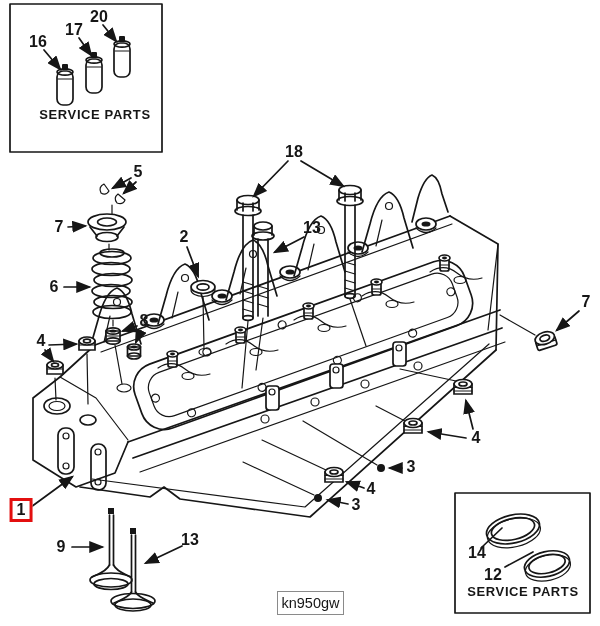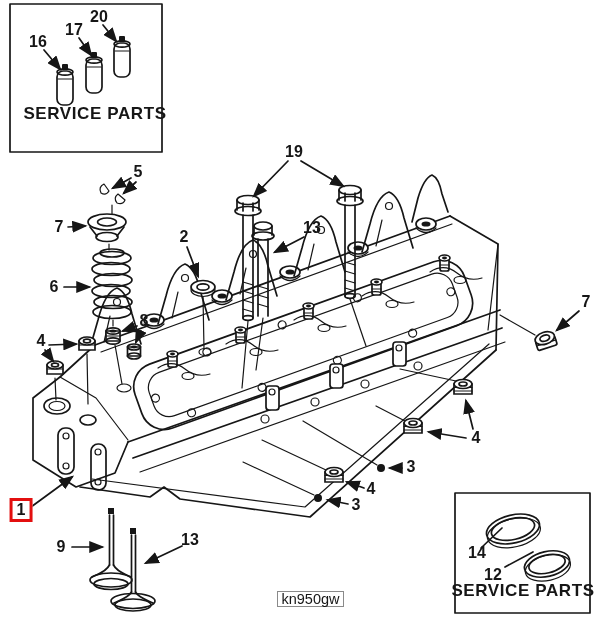--- a/index.html
+++ b/index.html
@@ -7,23 +7,23 @@
          font-family:"Liberation Sans",sans-serif;}
   svg{position:absolute;left:0;top:0;}
   svg *{vector-effect:non-scaling-stroke;}
   .ln{stroke:var(--ink,#161616);stroke-width:1.7;fill:none;stroke-linecap:round;stroke-linejoin:round;}
   .thin{stroke-width:1.2;}
   .fill{fill:var(--ink,#161616);stroke:none;}
   .wfill{fill:#fff;stroke:var(--ink,#161616);stroke-width:1.7;}
   .co{position:absolute;transform:translate(-50%,-50%);font-weight:bold;font-size:16px;
       color:var(--ink,#161616);letter-spacing:0;line-height:1;white-space:nowrap;}
   .co.hl{border:3px solid var(--hl,#e30f0f);padding:1px 4px;background:#fff;}
-  .spt{position:absolute;transform:translate(-50%,-50%);font-weight:bold;font-size:17px;
+  .spt{position:absolute;transform:translate(-50%,-50%);font-weight:bold;font-size:13px;
        letter-spacing:0.6px;color:var(--ink,#161616);white-space:nowrap;}
-  .code{position:absolute;left:277px;top:591px;width:67px;height:16px;border:1.5px solid #8a8a8a;
+  .code{position:absolute;left:277px;top:591px;width:67px;height:24px;border:1.5px solid #8a8a8a;
         box-sizing:border-box;display:flex;align-items:center;justify-content:center;
         font-size:14.5px;color:var(--ink,#161616);background:#fff;}
 </style>
 </head>
 <body>
 
 <div class="stage">
 
 <svg width="600" height="626" viewBox="0 0 600 626">
   <defs>
@@ -345,21 +345,21 @@
 
 <div class="co" style="left:38px;top:42px">16</div>
 <div class="co" style="left:74px;top:30px">17</div>
 <div class="co" style="left:99px;top:17px">20</div>
 <div class="co" style="left:138px;top:172px">5</div>
 <div class="co" style="left:59px;top:227px">7</div>
 <div class="co" style="left:54px;top:287px">6</div>
 <div class="co" style="left:184px;top:237px">2</div>
 <div class="co" style="left:144px;top:321px">8</div>
 <div class="co" style="left:41px;top:341px">4</div>
-<div class="co" style="left:294px;top:152px">19</div>
+<div class="co" style="left:294px;top:152px">18</div>
 <div class="co" style="left:312px;top:228px">13</div>
 <div class="co" style="left:586px;top:302px">7</div>
 <div class="co" style="left:476px;top:438px">4</div>
 <div class="co" style="left:411px;top:467px">3</div>
 <div class="co" style="left:371px;top:489px">4</div>
 <div class="co" style="left:356px;top:505px">3</div>
 <div class="co hl" style="left:21px;top:510px">1</div>
 <div class="co" style="left:61px;top:547px">9</div>
 <div class="co" style="left:190px;top:540px">13</div>
 <div class="co" style="left:477px;top:553px">14</div>

